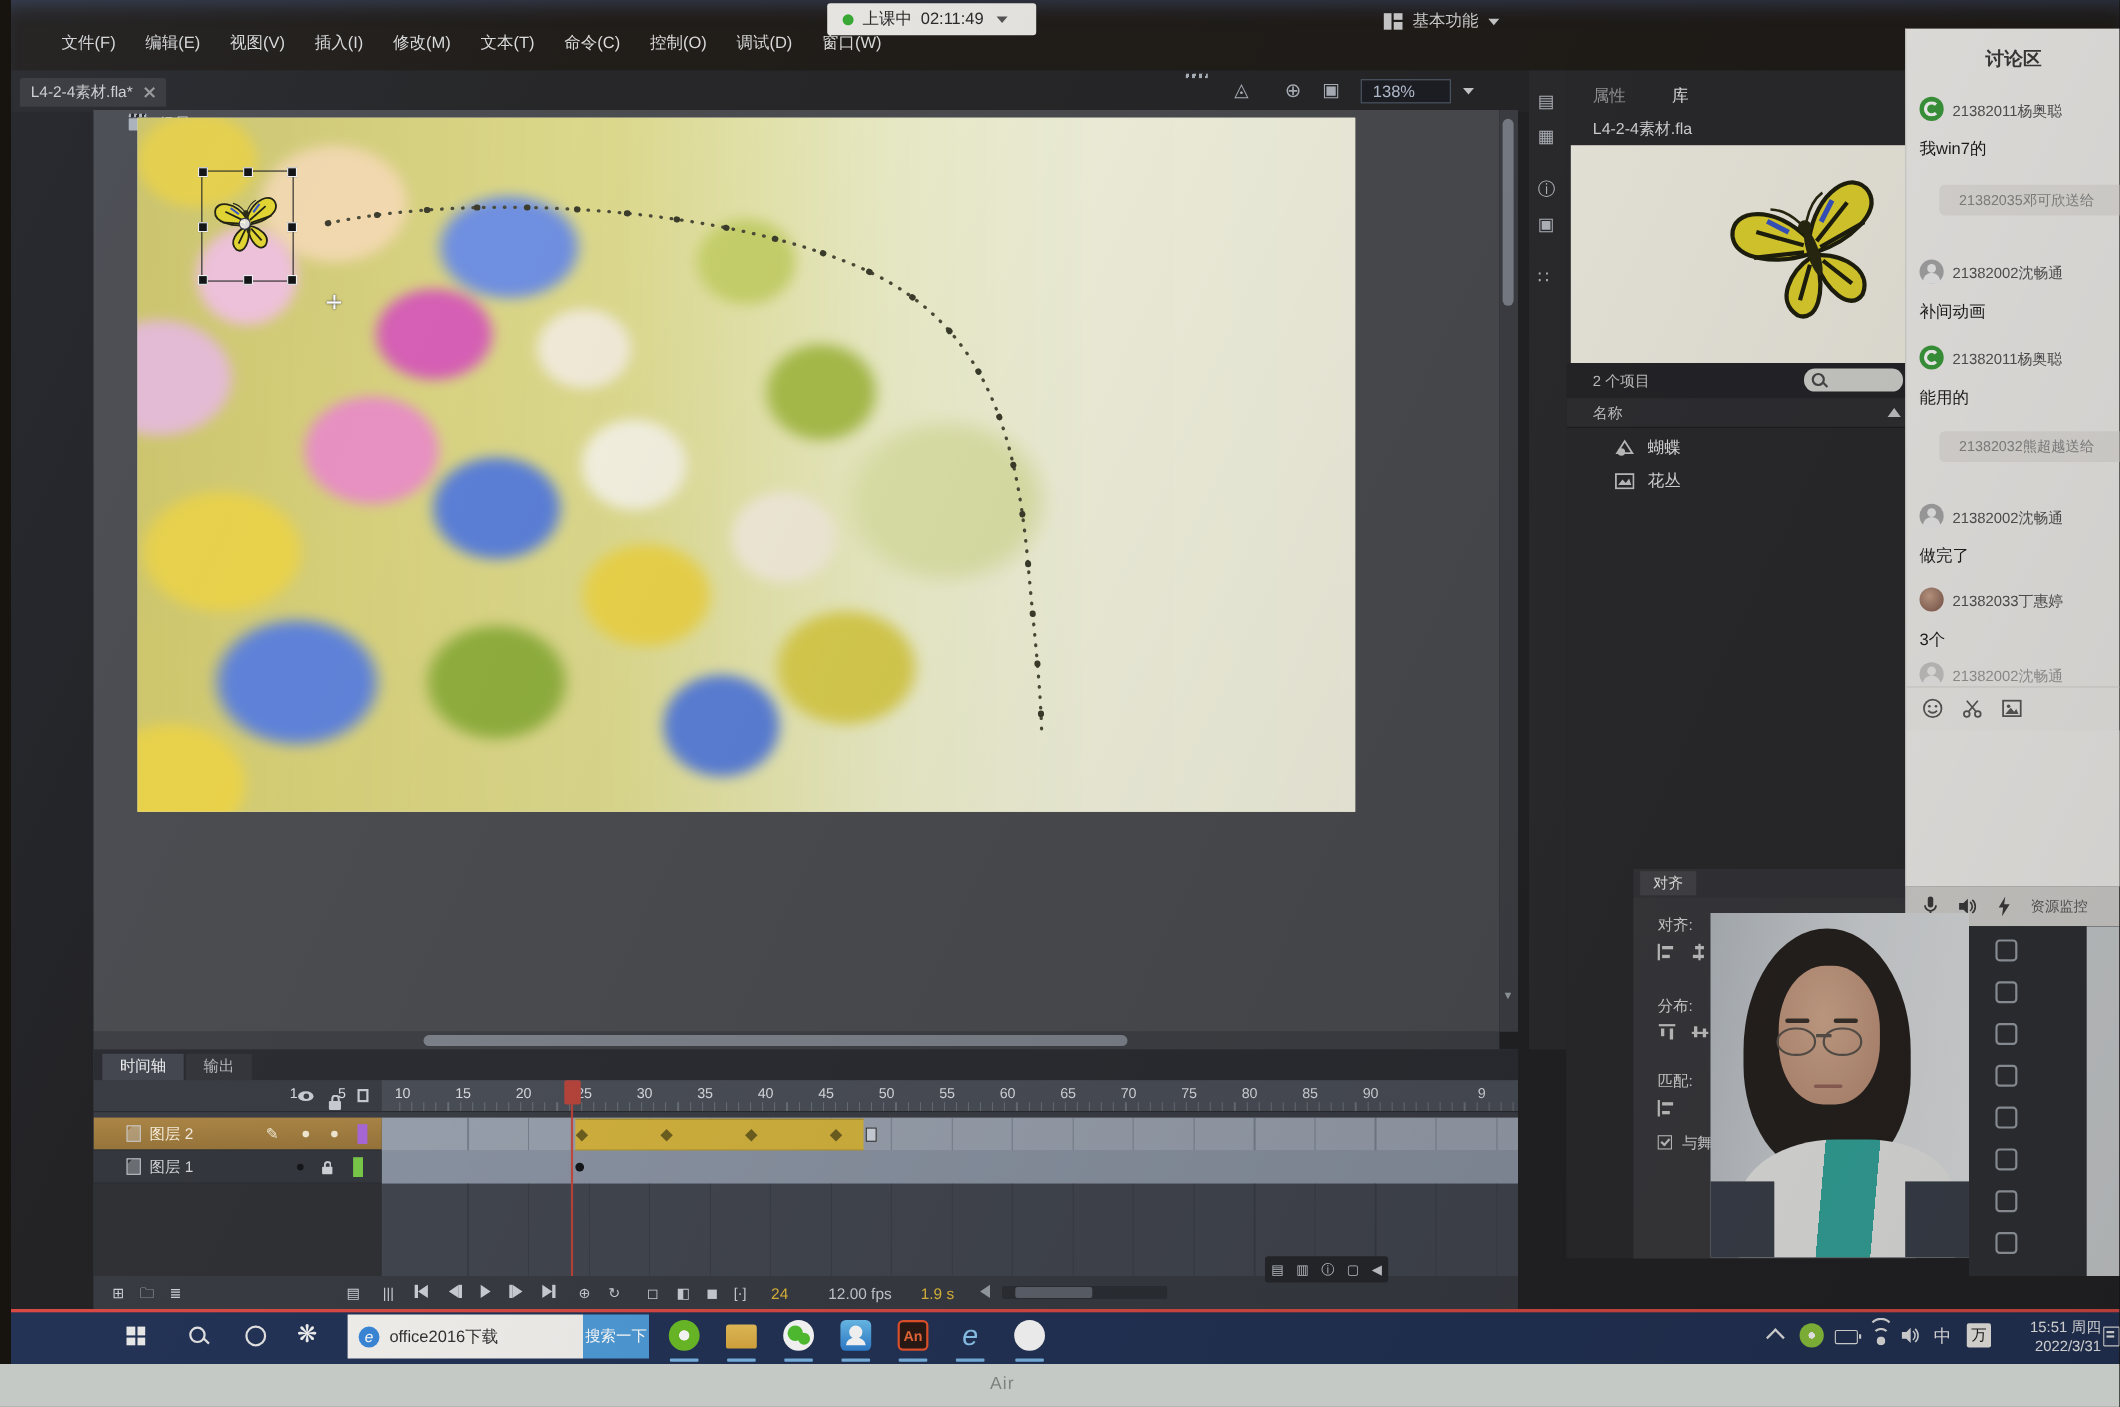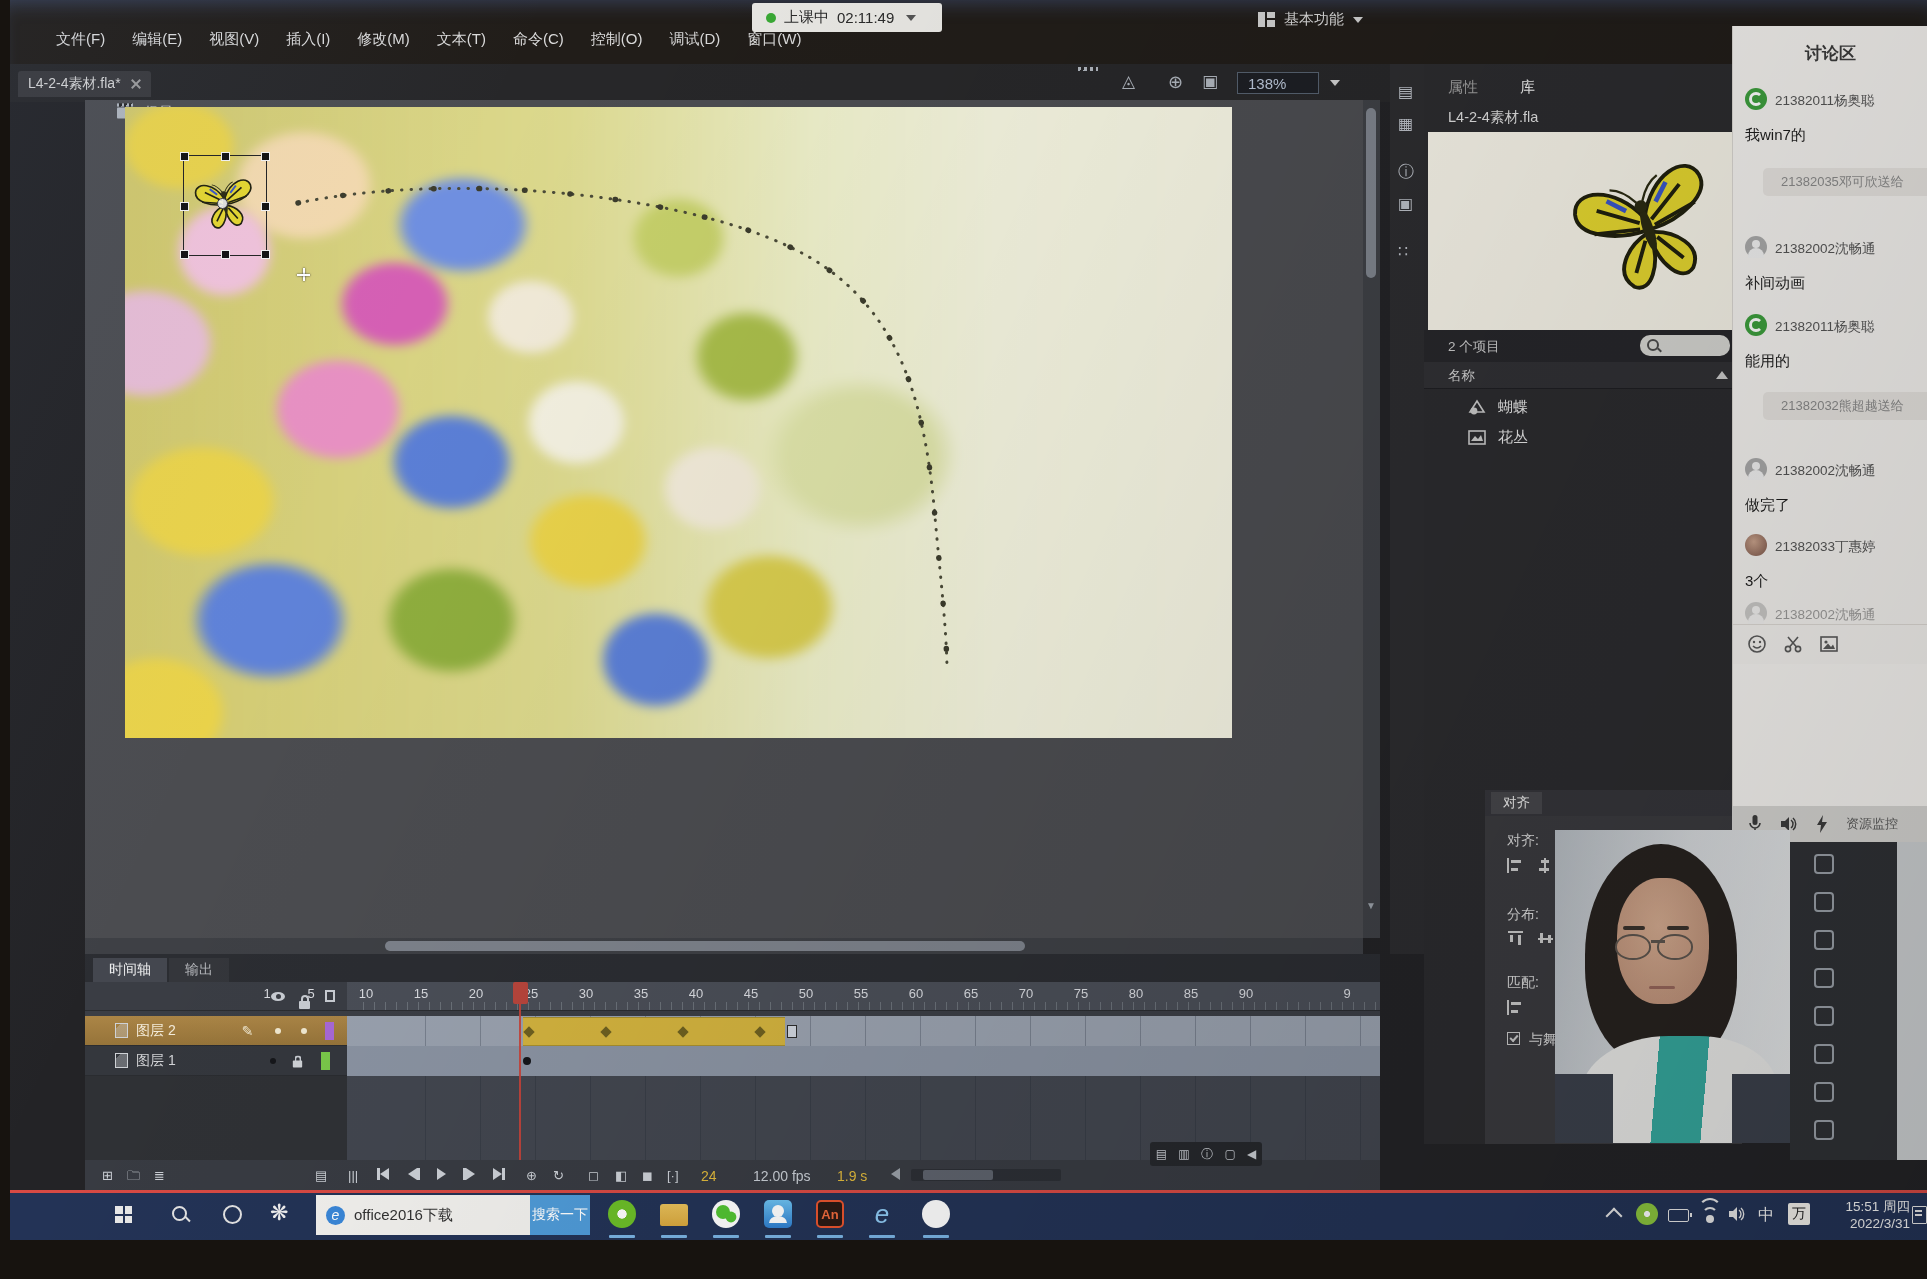--- a/index.html
+++ b/index.html
@@ -629,13 +629,16 @@
       <div class="clock" style="left:1808px;top:8px;width:92px">
         <div>15:51 周四</div>
         <div>2022/3/31</div>
       </div>
       <div class="notif" style="left:1902px;top:16px"></div>
     </div>
 
     <div class="glare"></div>
   </div>
 
+  <div class="desk">
+    <span class="brand tx">Air</span>
+  </div>
 </div>
 
 </body></html>

